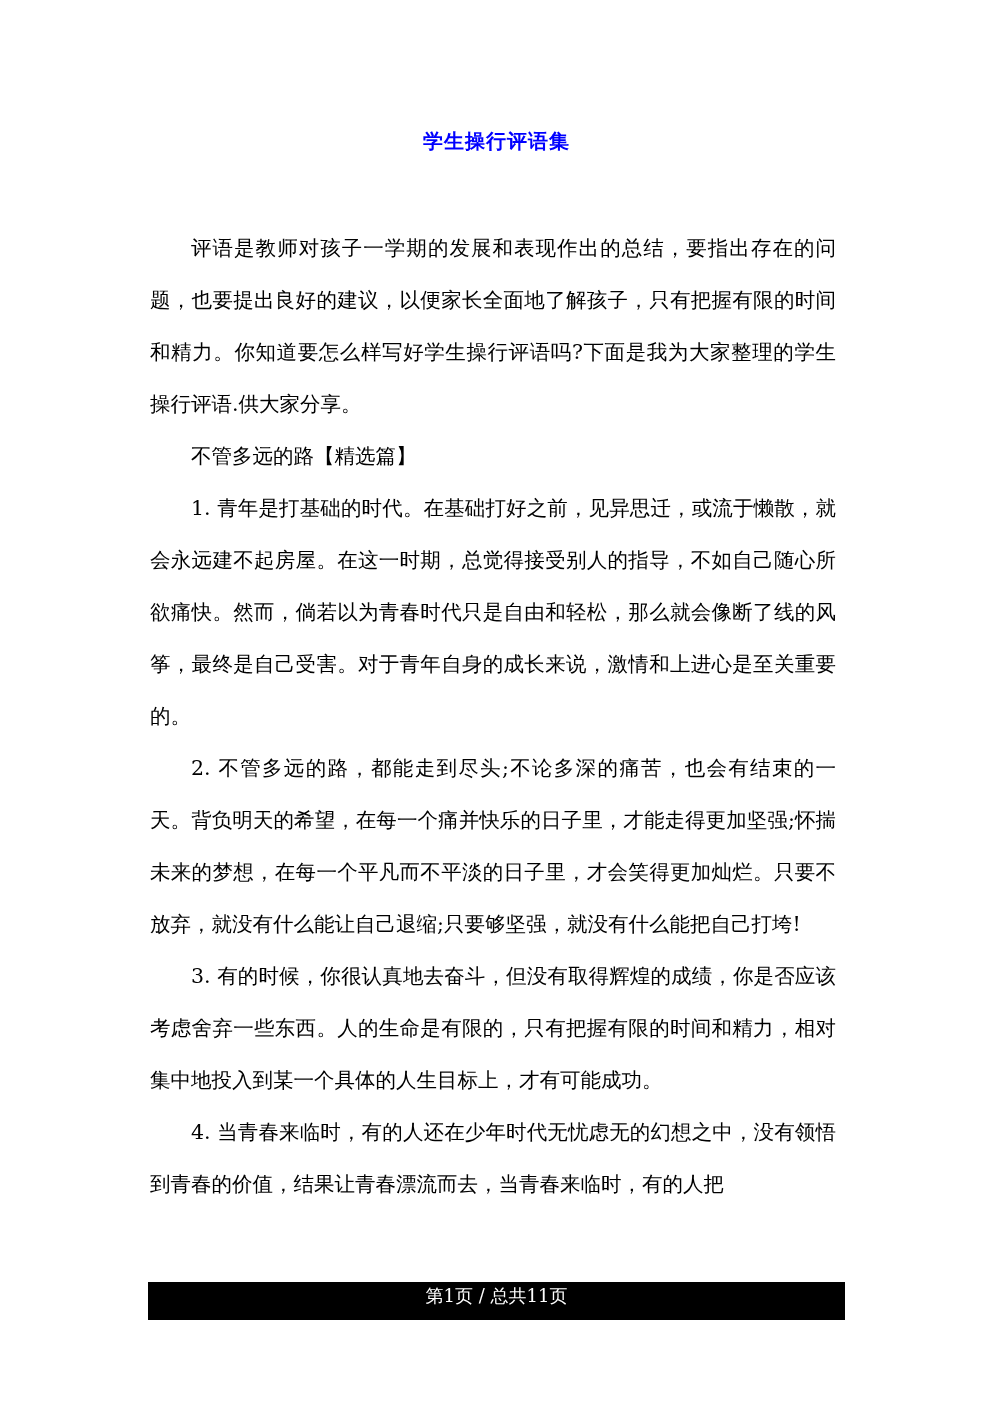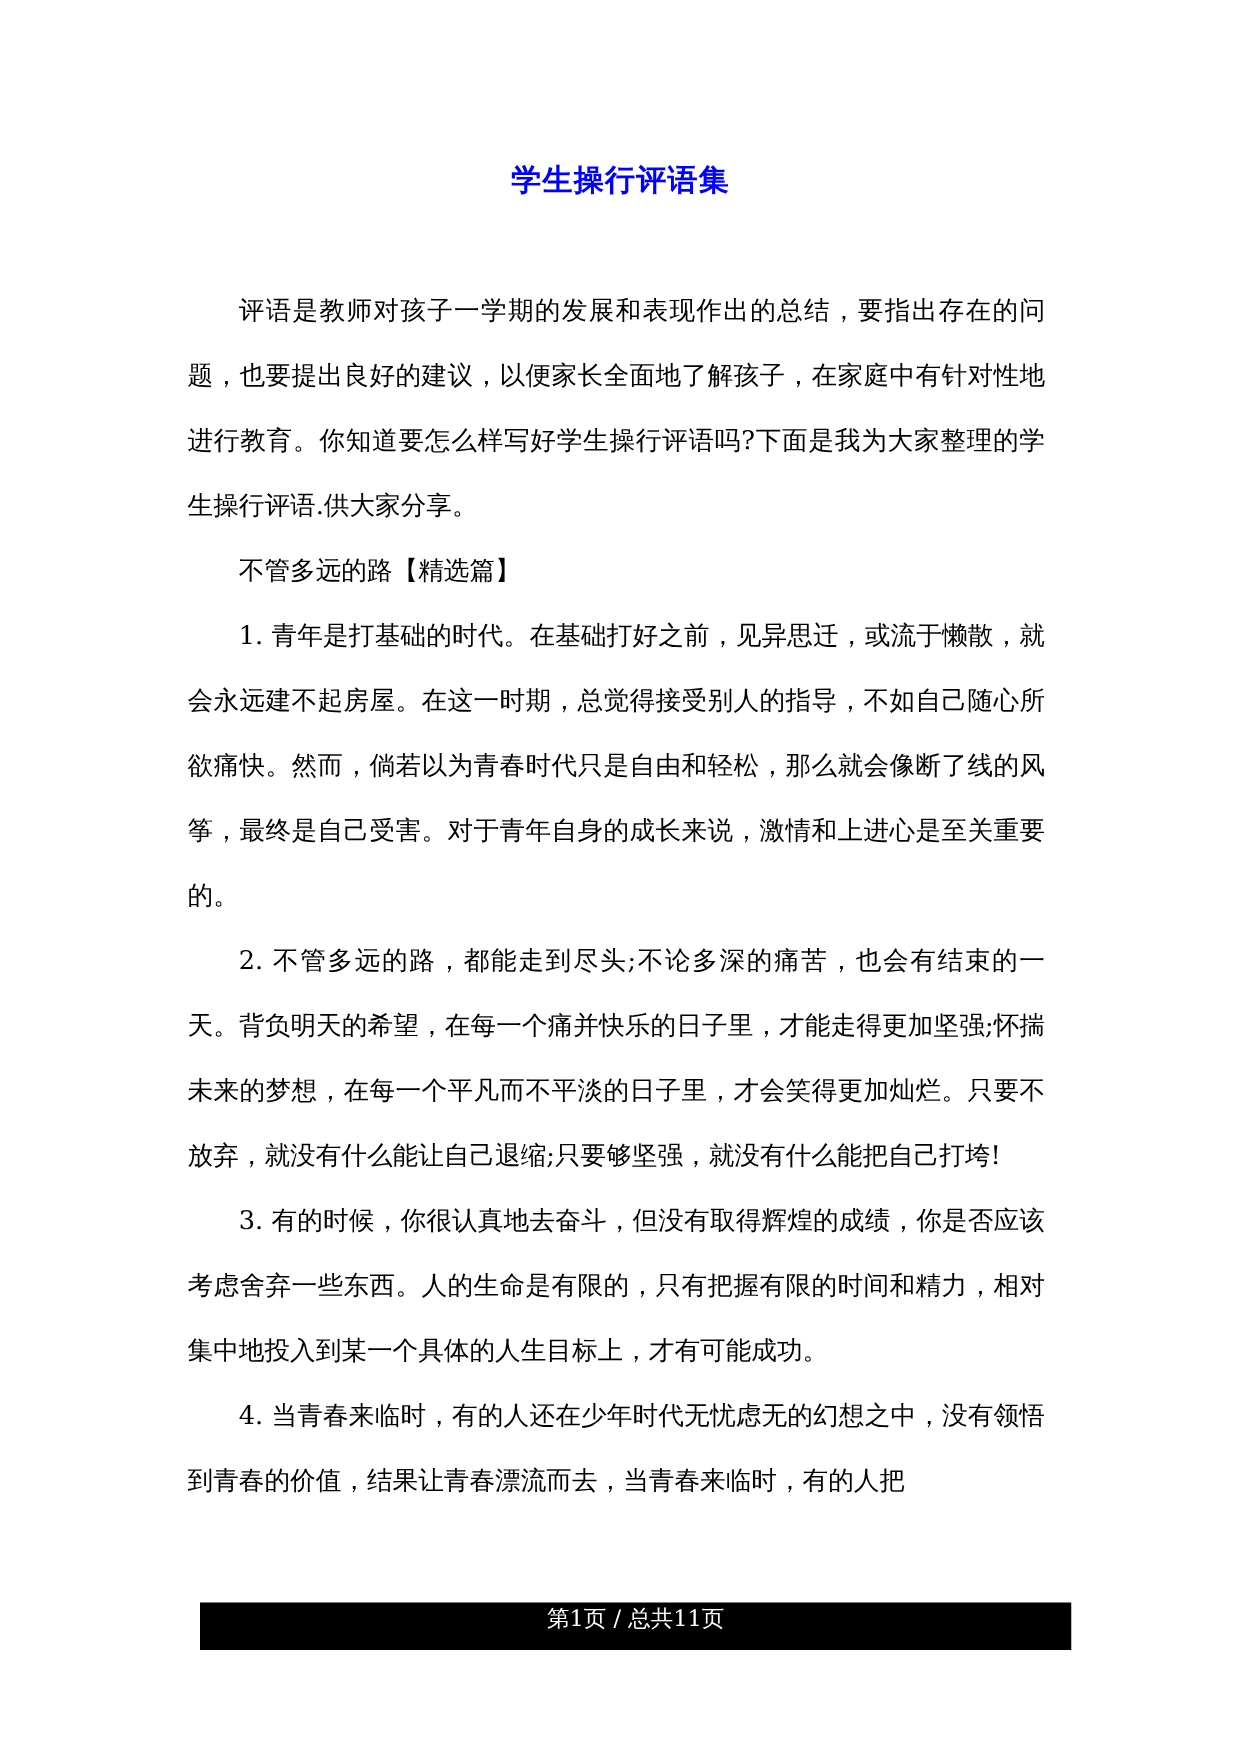--- a/index.html
+++ b/index.html
@@ -1,36 +1,36 @@
 <!DOCTYPE html>
 <html><head>
 <meta charset="utf-8">
 <style>
   html, body { margin: 0; padding: 0; background: #ffffff; }
   body { width: 993px; height: 1404px; position: relative; overflow: hidden;
          font-family: "DejaVu Serif", "Liberation Serif", serif; color: #000; }
   .page { position: absolute; left: 0; top: 0; width: 993px; height: 1404px; background: #fff; }
   .title { position: absolute; top: 128px; left: 0; width: 993px; text-align: center;
-           font-family: "DejaVu Sans", sans-serif; font-weight: bold; font-size: 24px;
+           font-family: "DejaVu Sans", sans-serif; font-weight: bold; font-size: 20px;
            color: #0000ff; letter-spacing: 1px; }
   .body { position: absolute; left: 150px; top: 222px; width: 686px; font-size: 20.5px;
           line-height: 52px; text-align: justify; }
   .body p { margin: 0; text-indent: 2em; }
-  .footer { position: absolute; left: 160px; top: 1282px; width: 697px; height: 38px;
+  .footer { position: absolute; left: 148px; top: 1282px; width: 697px; height: 38px;
             background: #000; color: #fff; font-size: 18px; text-align: center;
             line-height: 28px; }
 </style>
 </head>
 <body>
 
 <div class="page">
   <div class="title">学生操行评语集</div>
 
   <div class="body">
-    <p>评语是教师对孩子一学期的发展和表现作出的总结，要指出存在的问题，也要提出良好的建议，以便家长全面地了解孩子，在家庭中有针对性地进行教育。你知道要怎么样写好学生操行评语吗?下面是我为大家整理的学生操行评语.供大家分享。</p>
+    <p>评语是教师对孩子一学期的发展和表现作出的总结，要指出存在的问题，也要提出良好的建议，以便家长全面地了解孩子，只有把握有限的时间和精力。你知道要怎么样写好学生操行评语吗?下面是我为大家整理的学生操行评语.供大家分享。</p>
     <p>不管多远的路【精选篇】</p>
     <p>1. 青年是打基础的时代。在基础打好之前，见异思迁，或流于懒散，就会永远建不起房屋。在这一时期，总觉得接受别人的指导，不如自己随心所欲痛快。然而，倘若以为青春时代只是自由和轻松，那么就会像断了线的风筝，最终是自己受害。对于青年自身的成长来说，激情和上进心是至关重要的。</p>
     <p>2. 不管多远的路，都能走到尽头;不论多深的痛苦，也会有结束的一天。背负明天的希望，在每一个痛并快乐的日子里，才能走得更加坚强;怀揣未来的梦想，在每一个平凡而不平淡的日子里，才会笑得更加灿烂。只要不放弃，就没有什么能让自己退缩;只要够坚强，就没有什么能把自己打垮!</p>
     <p>3. 有的时候，你很认真地去奋斗，但没有取得辉煌的成绩，你是否应该考虑舍弃一些东西。人的生命是有限的，只有把握有限的时间和精力，相对集中地投入到某一个具体的人生目标上，才有可能成功。</p>
     <p>4. 当青春来临时，有的人还在少年时代无忧虑无的幻想之中，没有领悟到青春的价值，结果让青春漂流而去，当青春来临时，有的人把</p>
   </div>
 
   <div class="footer">
     <span>第1页 / 总共11页</span>
   </div>

